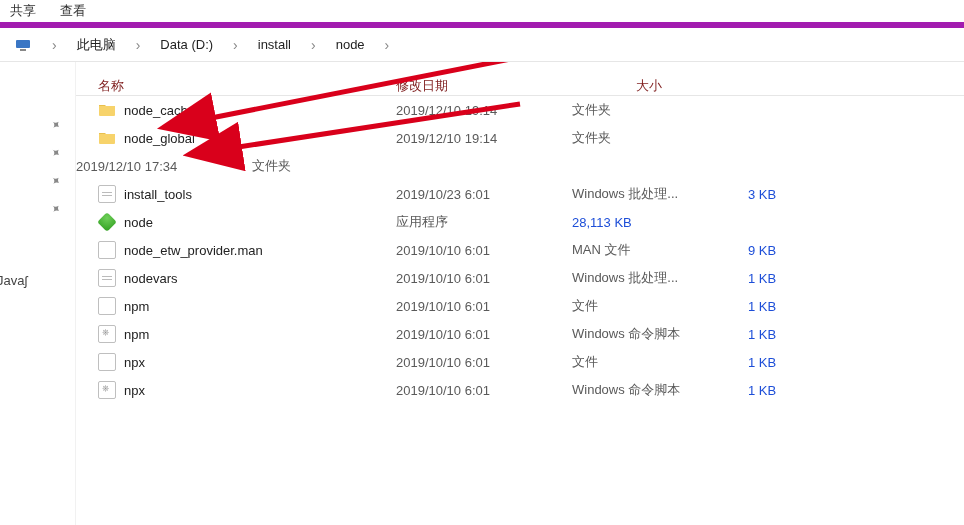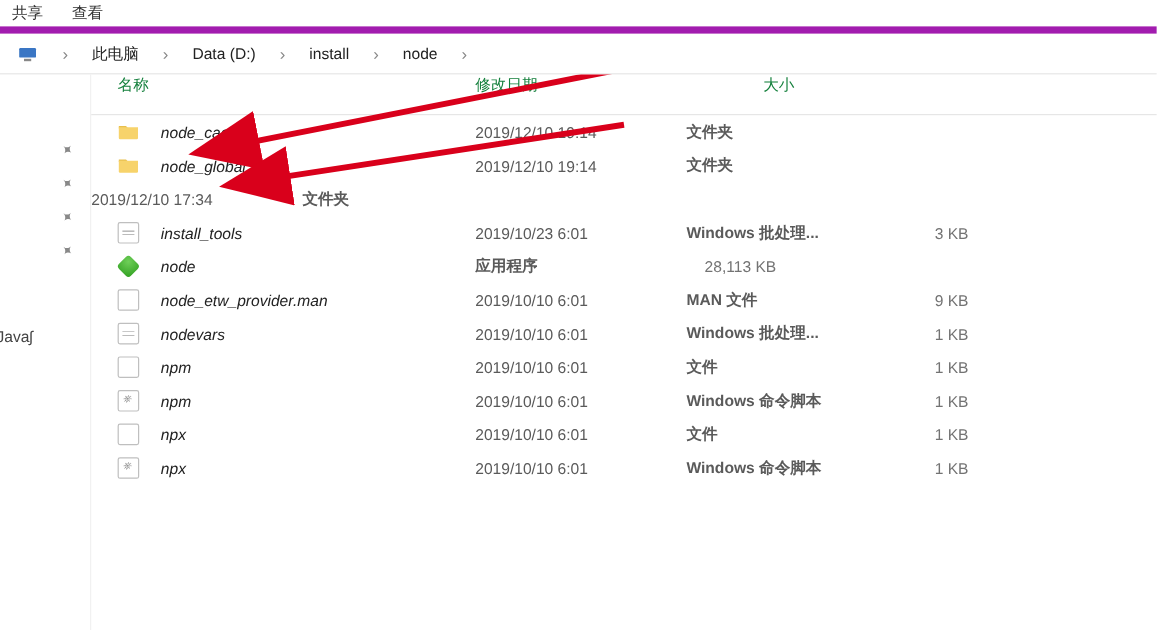--- a/index.html
+++ b/index.html
@@ -9,30 +9,30 @@
   .addrbar { display: flex; align-items: center; height: 34px; padding-left: 14px; gap: 16px; border-bottom: 1px solid #e6e6e6; }
   .addrbar .crumb { color: #222; }
   .addrbar .sep { color: #888; font-size: 11px; padding: 0 4px; }
   .addrbar .sep::before { content: "›"; font-size: 14px; }
   .main { display: flex; height: calc(525px - 28px - 34px); }
   .leftcol { width: 76px; border-right: 1px solid #f1f1f1; position: relative; }
   .pin { position: absolute; right: 14px; color: #888; font-size: 12px; transform: rotate(40deg); }
   .pin1 { top: 56px; } .pin2 { top: 84px; } .pin3 { top: 112px; } .pin4 { top: 140px; }
   .leftlabels { position: absolute; left: -42px; font-size: 13px; color: #444; white-space: nowrap; } .ll2 { top: 210px; }
   .filespane { flex: 1; position: relative; }
-  .cols { display: flex; height: 34px; align-items: flex-start; border-bottom: 1px solid #e6e6e6; color: #15803d; }
+  .cols { display: flex; height: 34px; align-items: flex-end; border-bottom: 1px solid #e6e6e6; color: #7f1d1d; }
   .col-name  { width: 320px; padding-left: 22px; }
   .col-date  { width: 176px; }
   .col-type  { width: 176px; }
   .col-size  { width: 120px; text-align: right; padding-right: 30px; }
   .row { display: flex; height: 28px; align-items: center; }
-  .cell-name { width: 320px; display: flex; align-items: center; gap: 18px; padding-left: 22px; font-style: italic; }
+  .cell-name { width: 320px; display: flex; align-items: center; gap: 8px; padding-left: 22px; }
   .cell-date { width: 176px; color: #5a5a5a; }
-  .cell-type { width: 176px; color: #5a5a5a; font-weight: bold; }
-  .cell-size { width: 120px; text-align: center; padding-right: 30px; color: #737373; }
+  .cell-type { width: 176px; color: #5a5a5a; }
+  .cell-size { width: 120px; text-align: left; padding-right: 30px; color: #1d4ed8; }
   .ico { width: 18px; height: 18px; display: inline-flex; align-items: center; justify-content: center; flex-shrink: 0; }
   .ico-folder svg path { fill: #f7d36b; }
   .ico-folder svg .tab { fill: #e8c04e; }
   .ico-bat { border: 1px solid #bfbfbf; border-radius: 2px; background: #fff; position: relative; }
   .ico-bat::after { content: ""; position: absolute; left: 3px; right: 3px; top: 6px; height: 4px; background: repeating-linear-gradient(#bbb, #bbb 1px, transparent 1px, transparent 3px); }
   .ico-exe { background: radial-gradient(circle at 30% 30%, #6fcf59, #2f9e1f); border-radius: 3px; transform: rotate(45deg); width: 14px; height: 14px; }
   .ico-file { border: 1px solid #bfbfbf; border-radius: 2px; background: #fff; }
   .ico-script { border: 1px solid #bfbfbf; border-radius: 2px; background: #fff; position: relative; }
   .ico-script::after { content: "⎈"; position: absolute; font-size: 9px; left: 3px; top: 1px; color: #888; }
   .arrows { position: absolute; pointer-events: none; }

